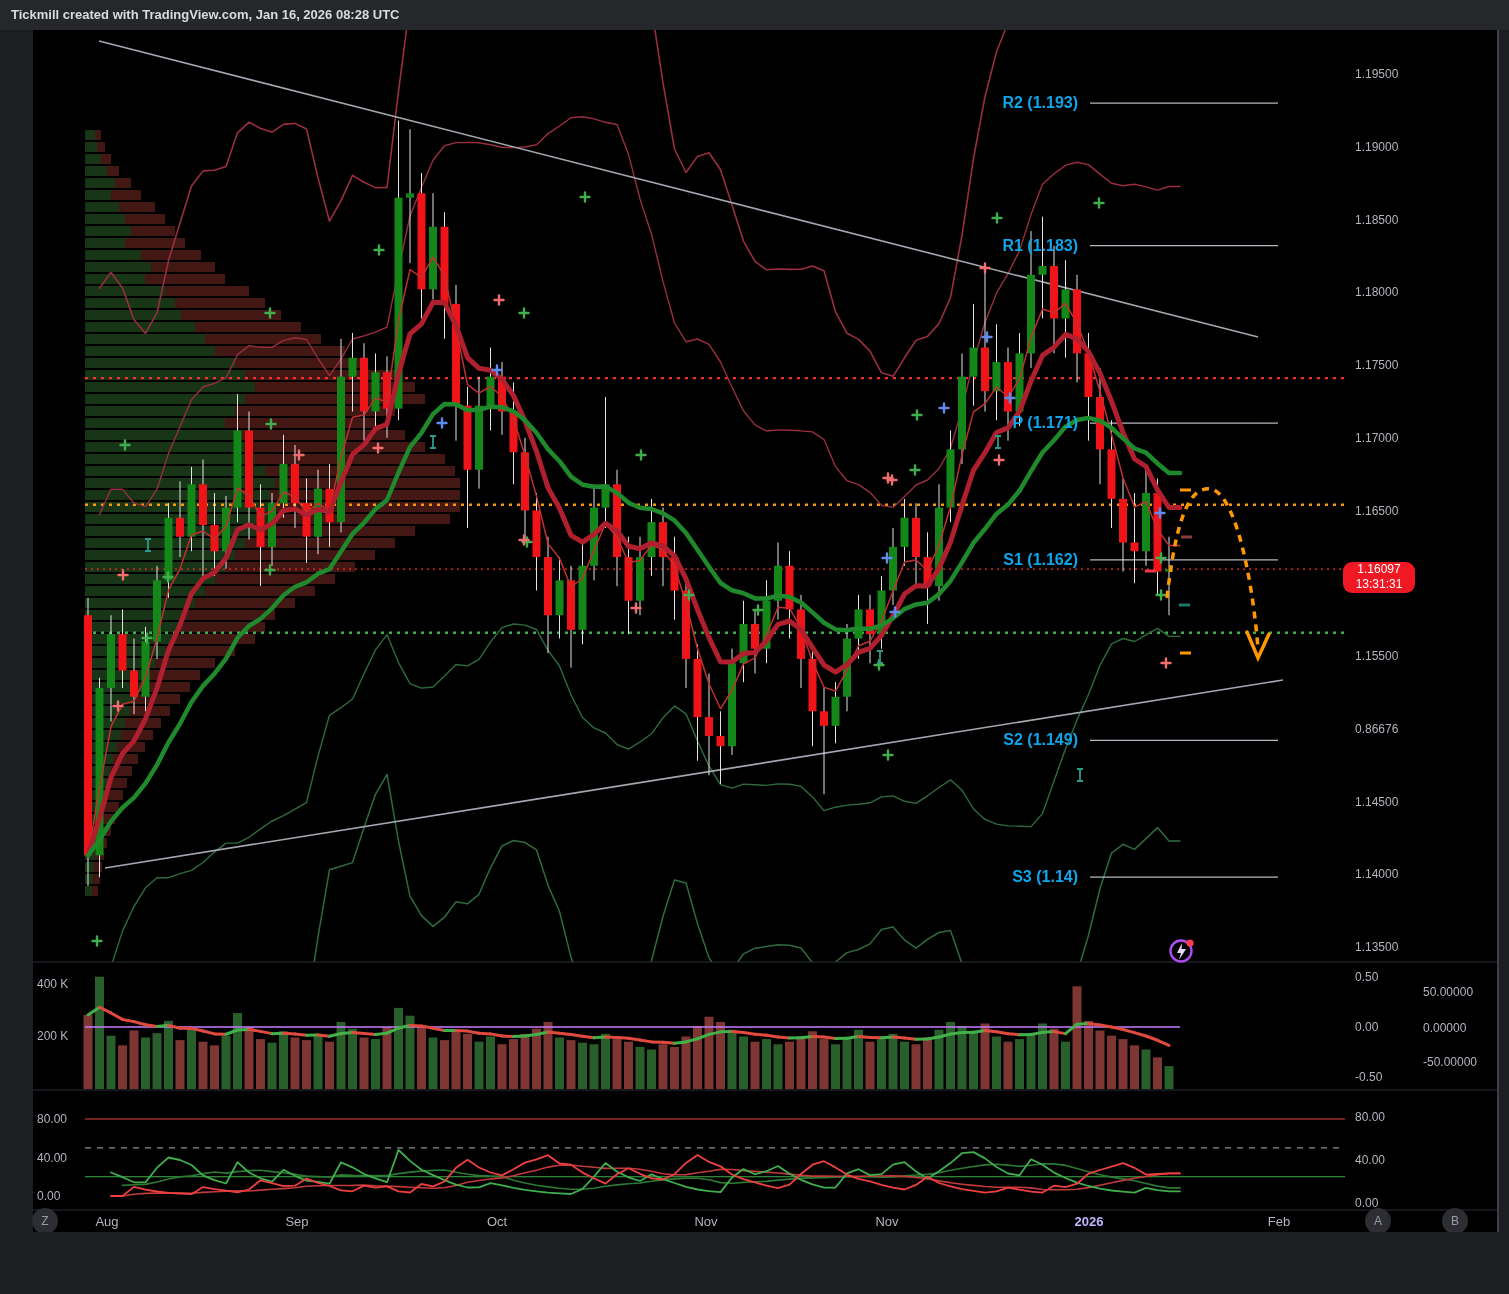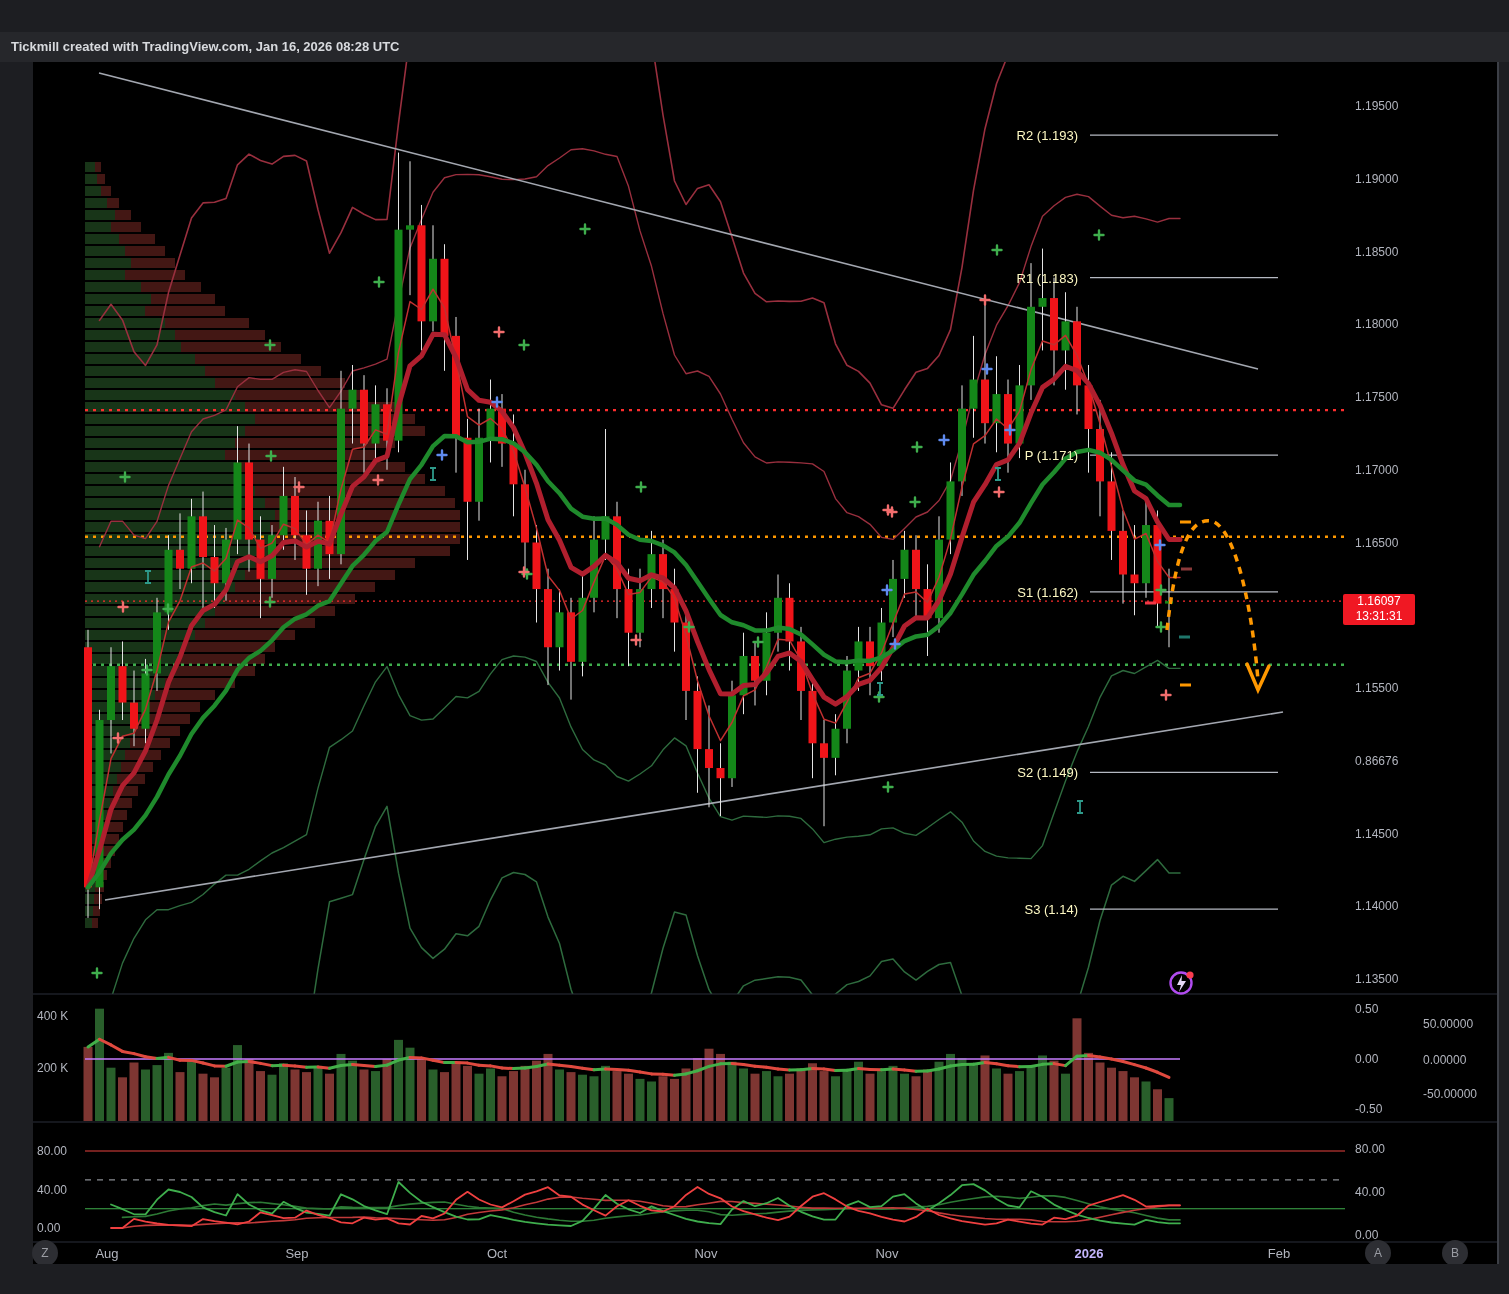--- a/index.html
+++ b/index.html
@@ -1,24 +1,24 @@
 <!DOCTYPE html>
 <html><head>
 <meta charset="utf-8">
 <style>
   html,body{margin:0;padding:0;background:#1d1e22;width:1509px;height:1294px;overflow:hidden;
     font-family:"Liberation Sans",sans-serif;}
-  #stage{position:relative;width:1509px;height:1090px;background:#1d1e22;margin-top:32px;}
+  #stage{position:relative;width:1509px;height:1090px;background:#1d1e22;}
   #topbar{position:absolute;left:0;top:0;width:1509px;height:30px;background:#26272b;
     color:#d8dade;font-size:13px;font-weight:bold;line-height:30px;padding-left:11px;box-sizing:border-box;}
   #canvasbg{position:absolute;left:33px;top:30px;width:1465px;height:1202px;background:#000;}
   svg#chart{position:absolute;left:0;top:0;}
   #labels{position:absolute;left:0;top:0;width:1509px;height:1294px;pointer-events:none;}
   .tick{position:absolute;font-size:12px;color:#b2b5be;white-space:nowrap;transform:translateY(-50%);text-align:right;}
-  .pivlab{position:absolute;font-size:13px;color:#fef9c3;white-space:nowrap;transform:translate(-100%,-50%);}
+  .pivlab{position:absolute;font-size:16px;color:#0ea5e9;white-space:nowrap;transform:translate(-100%,-50%);font-weight:bold;}
   .mon{position:absolute;font-size:13px;color:#b2b5be;transform:translateX(-50%);}
   .mon.bold{color:#c4b5fd;font-weight:bold;}
   .btn{position:absolute;width:26px;height:26px;border-radius:50%;background:#2d2e33;color:#9a9ca3;
     font-size:12px;display:flex;align-items:center;justify-content:center;transform:translate(-50%,-50%);}
   #badge{position:absolute;left:1343px;top:562px;width:72px;height:31px;border-radius:2px;
     color:#fff;font-size:12px;line-height:15px;text-align:center;}
   #flashicon{position:absolute;left:1168px;top:937px;width:27px;height:27px;}
   #footer{position:absolute;left:0;top:1232px;width:1509px;height:62px;background:#1d1e22;}
 </style>
 </head>
@@ -680,21 +680,21 @@
       <div class="tick" style="left: 1355px; top: 1203px;">0.00</div>
       <div class="mon" style="left: 107px; top: 1214px;">Aug</div>
       <div class="mon" style="left: 297px; top: 1214px;">Sep</div>
       <div class="mon" style="left: 497px; top: 1214px;">Oct</div>
       <div class="mon" style="left: 706px; top: 1214px;">Nov</div>
       <div class="mon" style="left: 887px; top: 1214px;">Nov</div>
       <div class="mon bold" style="left: 1089px; top: 1214px;">2026</div>
       <div class="mon" style="left: 1279px; top: 1214px;">Feb</div>
     </div>
 
-  <div id="badge" style="background: rgb(240, 24, 35);">
+  <div id="badge" style="background: rgb(240, 24, 35); border-radius: 9px;">
     <div>1.16097</div>
     <div>13:31:31</div>
   </div>
 
   <div id="flashicon">
     <svg width="27" height="27">
       <circle cx="13" cy="14" r="10.5" fill="none" stroke="#b14cf0" stroke-width="2.4"></circle>
       <path d="M14,6 L9,16 h4 l-2,7 7,-11 h-4.5 z" fill="#e6d9f6"></path>
       <circle cx="22" cy="6" r="3.6" fill="#fa3d4f"></circle>
     </svg>

